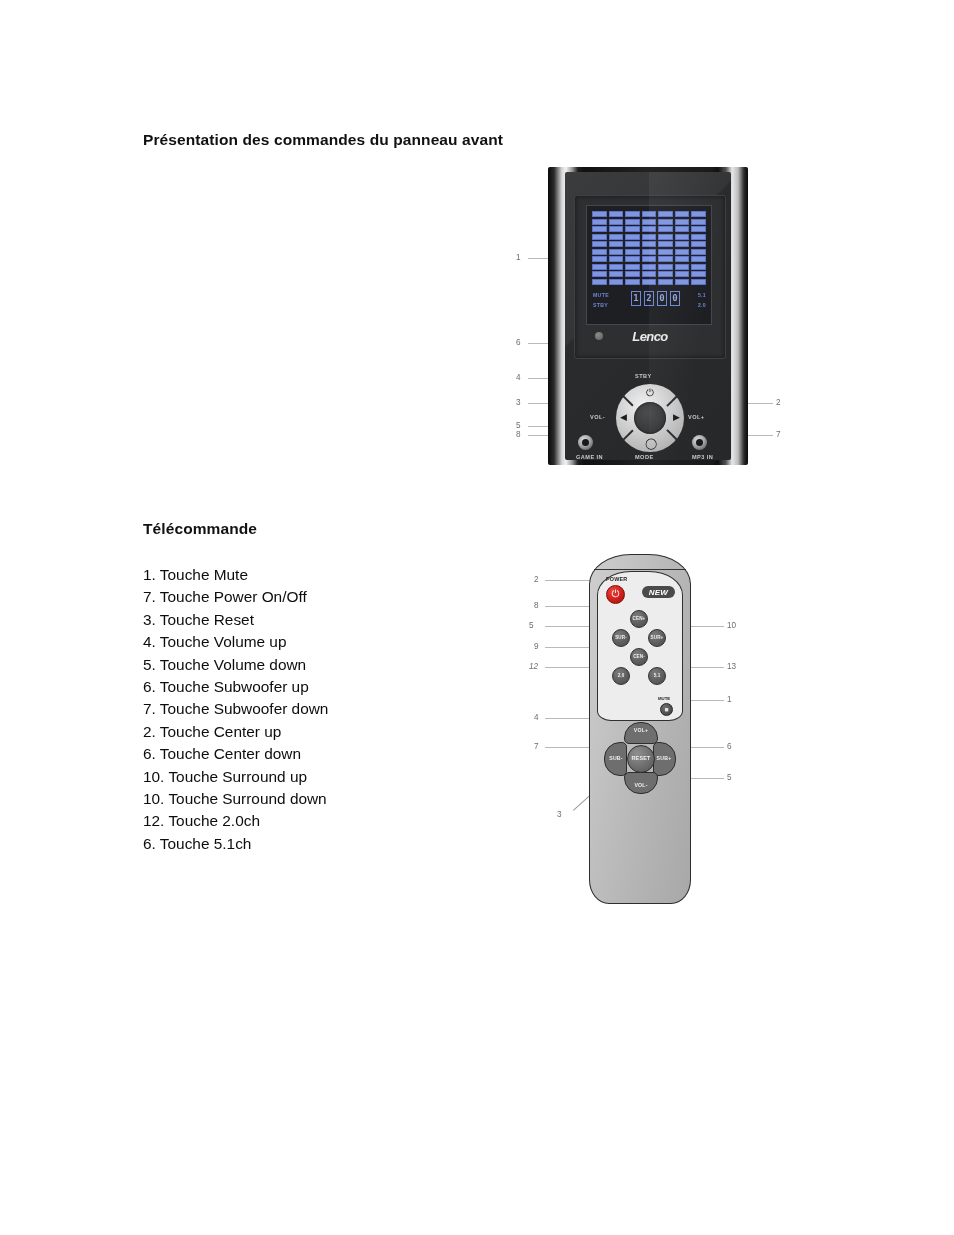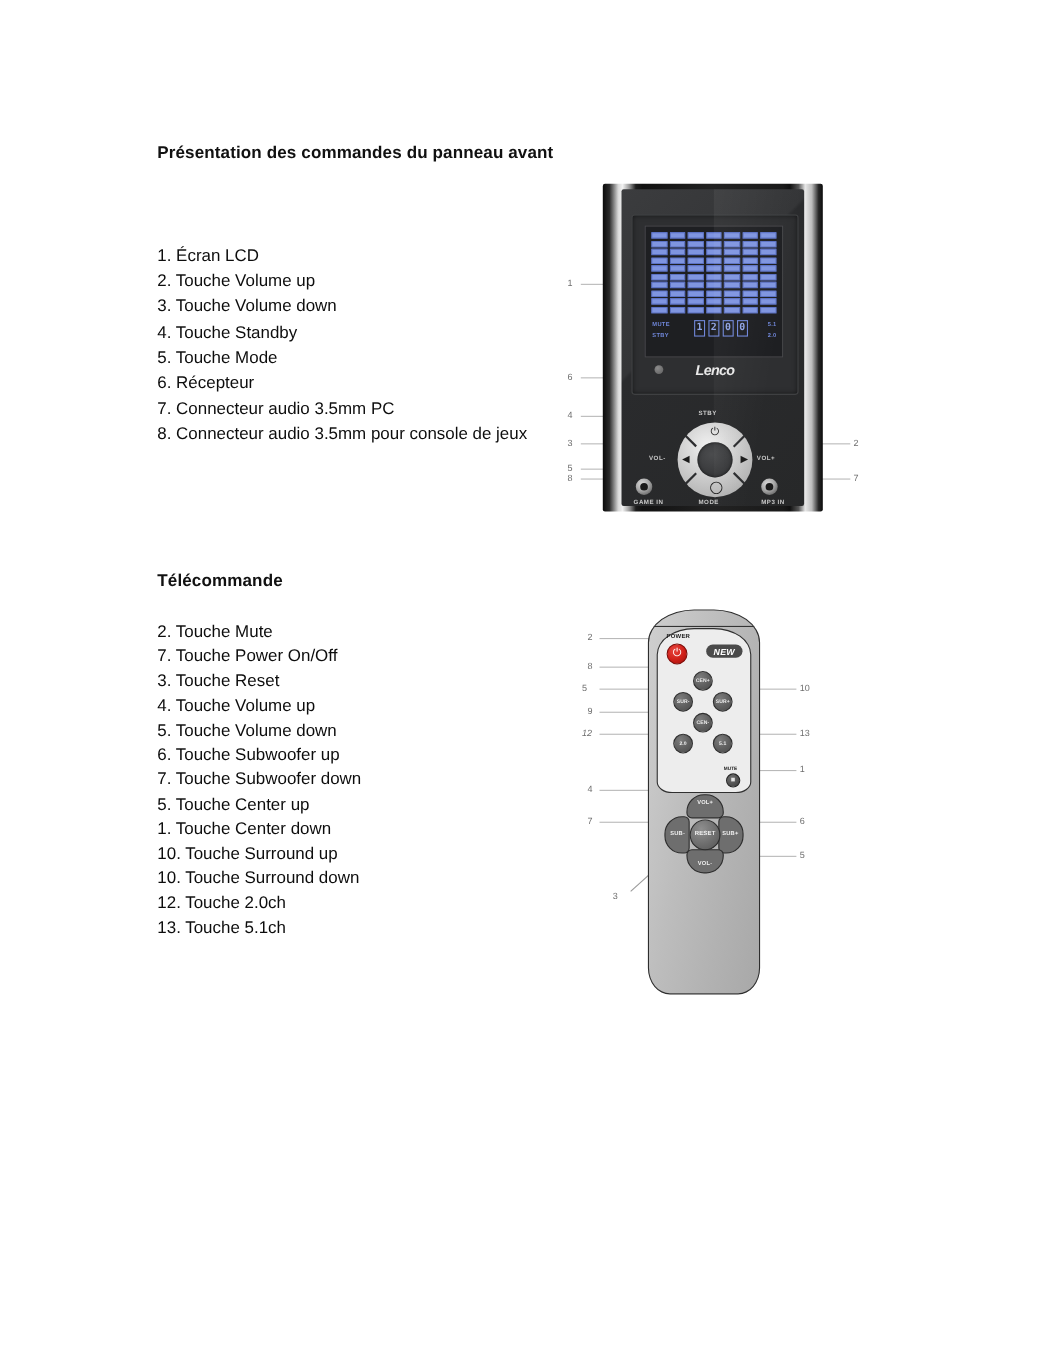--- a/index.html
+++ b/index.html
@@ -394,30 +394,20 @@
     height: 1px;
   }
 </style>
 </head>
 <body>
 
 <div class="page">
 
   <div class="section-heading" id="heading-front">Présentation des commandes du panneau avant</div>
 
-  <ul class="item-list" id="list-front">
-    <li>1. Écran LCD</li>
-    <li>2. Touche Volume up</li>
-    <li>3. Touche Volume down</li>
-    <li>4. Touche Standby</li>
-    <li>5. Touche Mode</li>
-    <li>6. Récepteur</li>
-    <li>7. Connecteur audio 3.5mm PC</li>
-    <li>8. Connecteur audio 3.5mm pour console de jeux</li>
-  </ul>
 
   <div id="figure-front">
 
     <div class="lead" style="left:22px;  top:95px;  width:30px;"></div>
     <div class="lead" style="left:22px;  top:180px; width:68px;"></div>
     <div class="lead" style="left:22px;  top:215px; width:64px;"></div>
     <div class="lead" style="left:22px;  top:240px; width:38px;"></div>
     <div class="lead" style="left:22px;  top:263px; width:68px;"></div>
     <div class="lead" style="left:22px;  top:272px; width:35px;"></div>
 
@@ -551,33 +541,33 @@
         <div class="fp-jack jack-mp3"></div>
 
         <div class="fp-gloss"></div>
       </div>
     </div>
   </div>
 
   <div class="section-heading" id="heading-remote">Télécommande</div>
 
   <ul class="item-list" id="list-remote">
-    <li>2. Touche Mute</li>
+    <li>1. Touche Mute</li>
     <li>7. Touche Power On/Off</li>
     <li>3. Touche Reset</li>
     <li>4. Touche Volume up</li>
     <li>5. Touche Volume down</li>
     <li>6. Touche Subwoofer up</li>
     <li>7. Touche Subwoofer down</li>
-    <li>5. Touche Center up</li>
-    <li>1. Touche Center down</li>
+    <li>2. Touche Center up</li>
+    <li>6. Touche Center down</li>
     <li>10. Touche Surround up</li>
     <li>10. Touche Surround down</li>
     <li>12. Touche 2.0ch</li>
-    <li>13. Touche 5.1ch</li>
+    <li>6. Touche 5.1ch</li>
   </ul>
 
   <div id="figure-remote">
 
     <div class="lead" style="left:44px; top:32px;  width:50px;"></div>
     <div class="lead" style="left:44px; top:58px;  width:72px;"></div>
     <div class="lead" style="left:44px; top:78px;  width:62px;"></div>
     <div class="lead" style="left:44px; top:99px;  width:72px;"></div>
     <div class="lead" style="left:44px; top:119px; width:62px;"></div>
     <div class="lead" style="left:44px; top:170px; width:62px;"></div>

